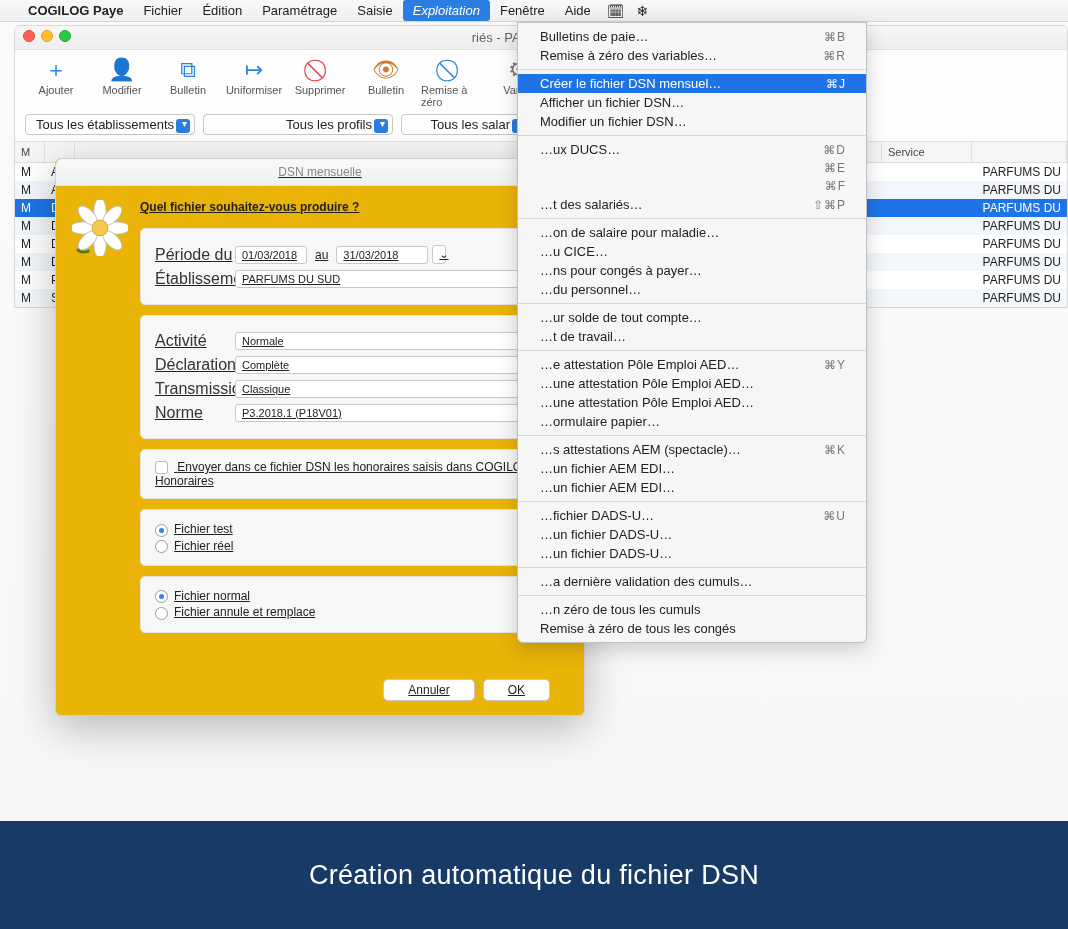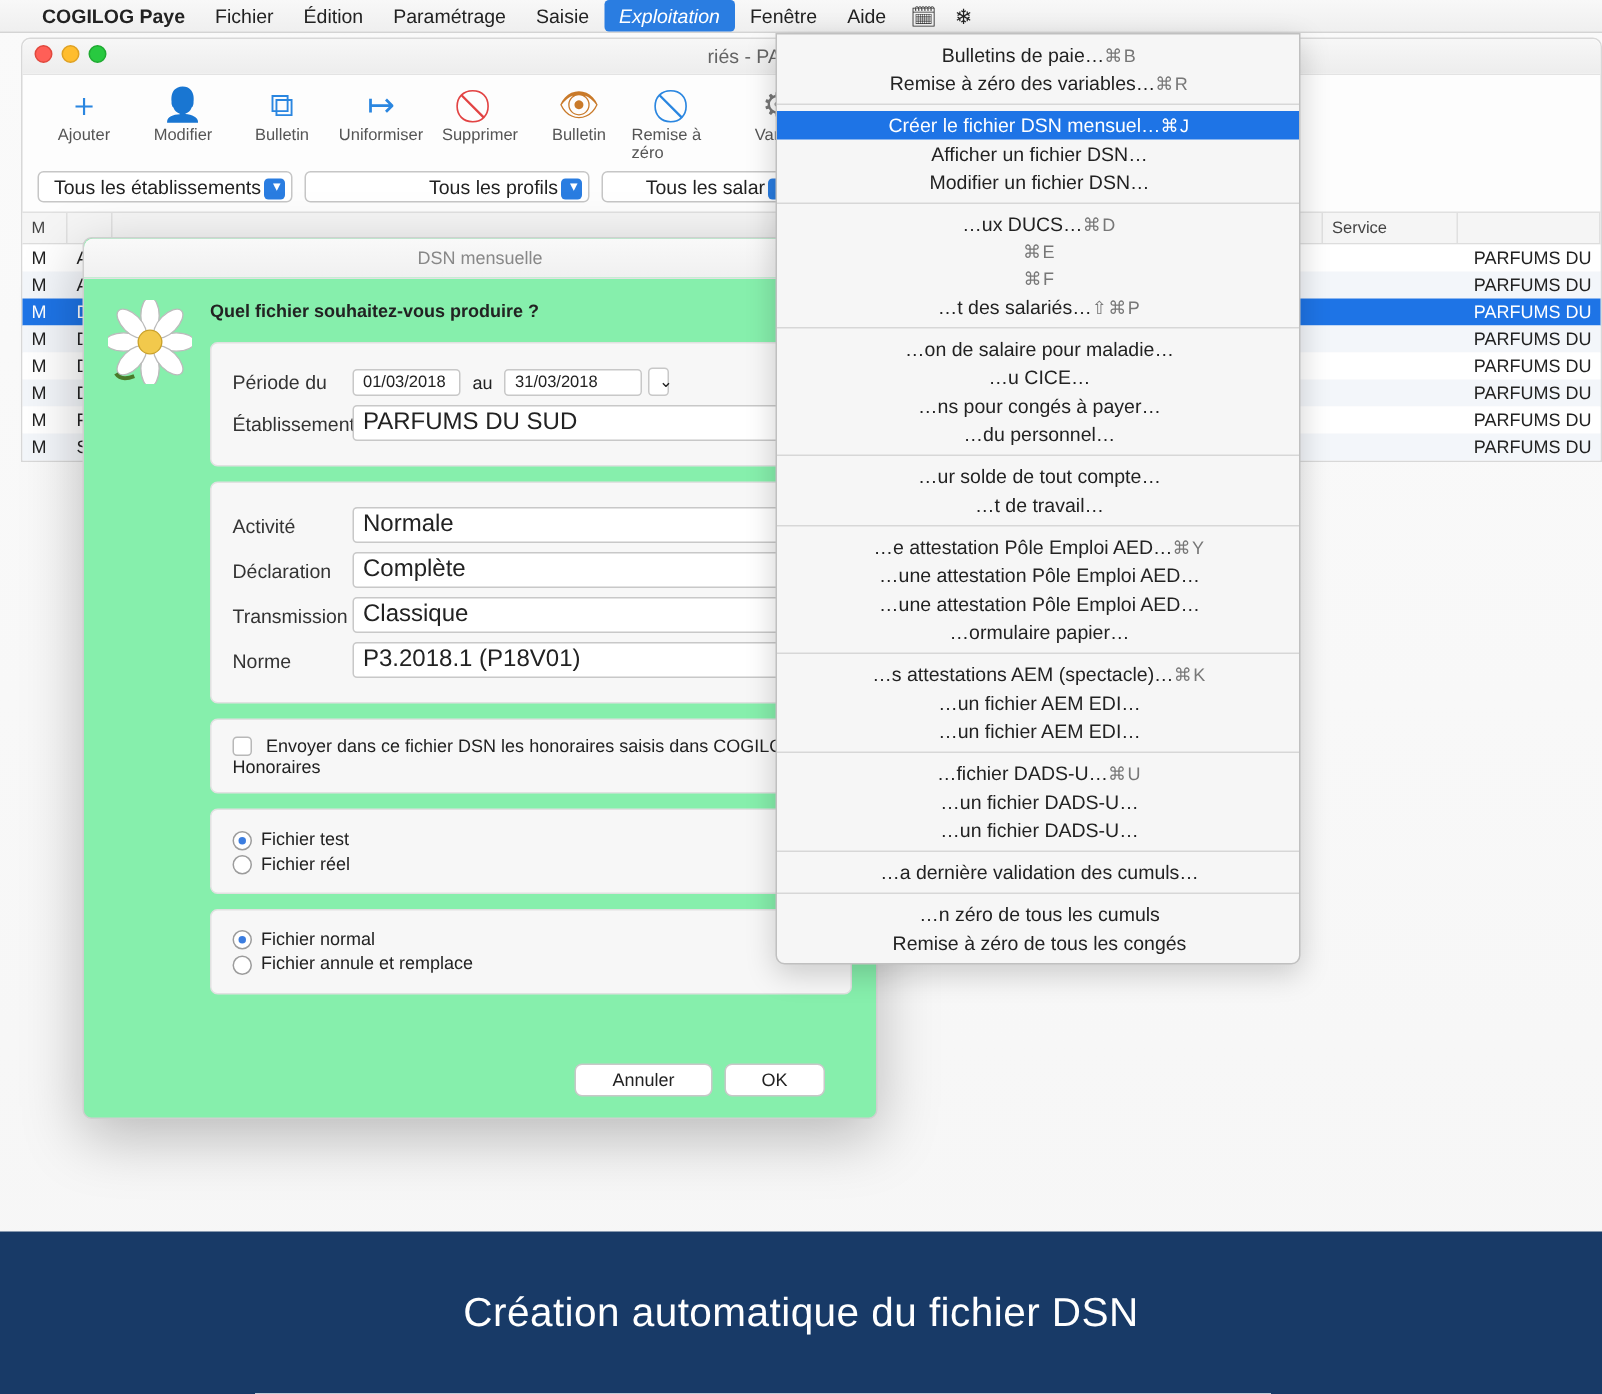--- a/index.html
+++ b/index.html
@@ -32,37 +32,37 @@
   .thead { display:flex; background:#f5f5f5; border-bottom:1px solid #ddd; font-size:11px; color:#444; }
   .thead div { padding:4px 6px; border-right:1px solid #e0e0e0;}
   .tbody .row { display:flex; font-size:12px; height:18px; align-items:center; }
   .tbody .row div { padding:0 6px; overflow:hidden; white-space:nowrap;}
   .tbody .row:nth-child(odd){background:#fff;}
   .tbody .row:nth-child(even){background:#f3f6fa;}
   .tbody .row.selected{background:#1e74e6 !important;color:#fff;}
   .col-m{width:30px;} .col-a{width:30px;} .col-gap{flex:1;} .col-comp{width:95px; text-align:right;}
   
   .dropdown { position:absolute; top:22px; left:517px; width:350px; background:#f6f6f6; border:1px solid #c0c0c0; border-radius:0 0 6px 6px; box-shadow:0 6px 20px rgba(0,0,0,.18); padding:4px 0; z-index:50;}
-  .dropdown .mitem { display:flex; padding:2px 20px 2px 22px; font-size:13px; align-items:center; justify-content:center;}
+  .dropdown .mitem { display:flex; padding:2px 20px 2px 22px; font-size:13px; align-items:center; justify-content:space-between;}
   .dropdown .mitem.selected { background:#1e74e6; color:#fff;}
   .dropdown .sep { height:1px; background:#d7d7d7; margin:4px 0;}
   .shortcut {font-size:12px; color:#777; letter-spacing:1px;}
   .dropdown .mitem.selected .shortcut{color:#fff;}
   
-  .dialog { position:absolute; top:158px; left:55px; width:530px; background:#86efac; border:1px solid #cfcfcf; border-radius:6px; box-shadow:0 12px 40px rgba(0,0,0,.25); z-index:40; padding-bottom:14px;}
+  .dialog { position:absolute; top:158px; left:55px; width:530px; background:#eab308; border:1px solid #cfcfcf; border-radius:6px; box-shadow:0 12px 40px rgba(0,0,0,.25); z-index:40; padding-bottom:14px;text-decoration:underline;}
   .dialog-title { text-align:center; font-size:12px; color:#888; padding:6px 0; border-bottom:1px solid #e2e2e2; background:linear-gradient(#f9f9f9,#f0f0f0); border-top-left-radius:6px; border-top-right-radius:6px;}
   .dialog-body { display:flex; padding:14px 16px 0 16px; gap:12px;}
   .flower { width:56px; height:56px; }
   .dialog-content { flex:1; }
   .dlg-heading { font-size:12px; font-weight:700; margin-bottom:14px;}
   .card { background:#f7f7f7; border:1px solid #e1e1e1; border-radius:5px; padding:10px 14px; margin-bottom:10px; font-size:12px;}
   .formrow { display:flex; align-items:center; margin:6px 0;}
-  .formrow label { width:80px; color:#333; font-size:13px;}
+  .formrow label { width:80px; color:#333; font-size:16px;}
   .tf { background:#fff; border:1px solid #c8c8c8; border-radius:3px; padding:2px 6px; font-size:11px; }
-  .combo { background:#fff; border:1px solid #c8c8c8; border-radius:3px; padding:2px 6px; font-size:16px; flex:1; position:relative;}
+  .combo { background:#fff; border:1px solid #c8c8c8; border-radius:3px; padding:2px 6px; font-size:11px; flex:1; position:relative;}
   .combo::after{content:"⌄"; position:absolute; right:6px; top:1px; color:#888;}
   .chk { width:13px;height:13px;border:1px solid #b8b8b8;border-radius:3px;background:#fff;display:inline-block;margin-right:6px;vertical-align:middle;}
   .radio { width:13px;height:13px;border:1px solid #9c9c9c;border-radius:50%;background:#fff;display:inline-block;margin-right:6px;vertical-align:middle;position:relative;}
   .radio.on::after{content:"";position:absolute;left:3px;top:3px;width:5px;height:5px;background:#3b7de0;border-radius:50%;}
   .dlg-buttons { display:flex; justify-content:flex-end; gap:8px; padding:4px 18px 0 0;}
   .btn { background:#fff; border:1px solid #c8c8c8; border-radius:5px; padding:3px 24px; font-size:12px;margin-top:32px;}
   
   .caption{position:absolute;left:0;bottom:0;width:1068px;height:108px;background:#183a67;color:#fff;display:flex;align-items:center;justify-content:center;font-size:27px;font-weight:300;letter-spacing:.3px;}
 </style>
 </head>

